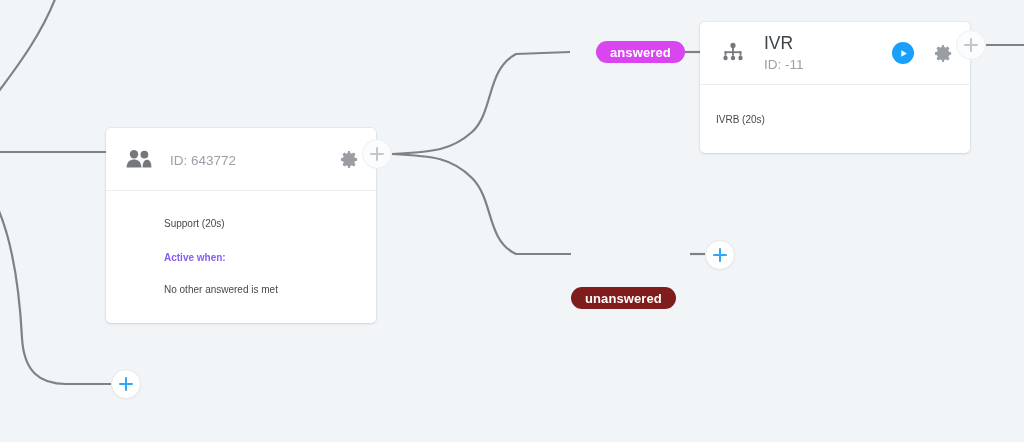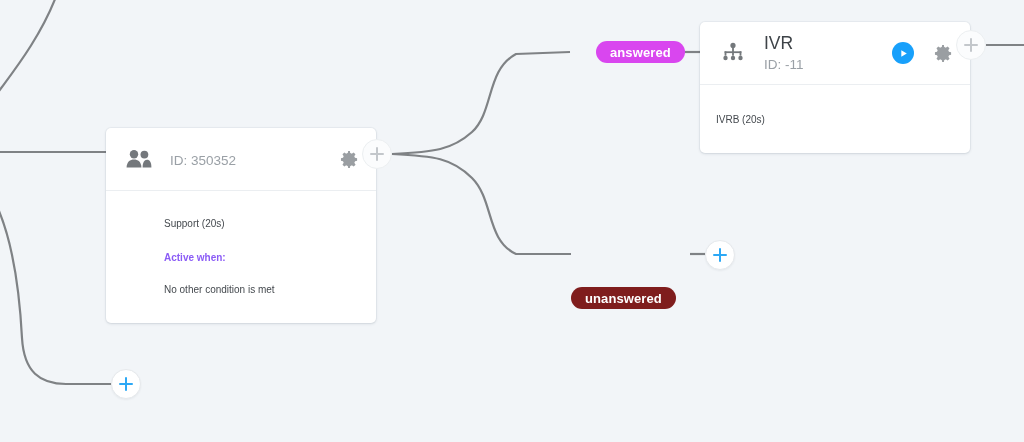--- a/index.html
+++ b/index.html
@@ -209,35 +209,35 @@
     <div class="node-head">
       <div class="node-icon">
         <svg width="26" height="20" viewBox="0 0 26 20" aria-hidden="true">
           <circle cx="8" cy="5.2" r="4.2" fill="#74787c"></circle>
           <circle cx="18.4" cy="5.6" r="3.9" fill="#74787c"></circle>
           <path d="M0.6 18.6 C0.6 12.6 4.2 10.4 8 10.4 C11.8 10.4 15.4 12.6 15.4 18.6 Z" fill="#74787c"></path>
           <path d="M16.6 18.6 C16.6 13.8 18.2 10.8 21 10.8 C23.8 10.8 25.4 13.2 25.4 18.6 Z" fill="#74787c"></path>
         </svg>
       </div>
       <div class="node-titles">
-        <div class="node-subtitle">ID: 350352</div>
+        <div class="node-subtitle">ID: 643772</div>
       </div>
       <div class="head-actions">
         <div class="gear-btn">
           <svg width="19" height="19" viewBox="0 0 20 20" aria-hidden="true">
             <path fill="#9a9ea2" d="M10 6.6a3.4 3.4 0 1 0 0 6.8 3.4 3.4 0 0 0 0-6.8zm0 5a1.6 1.6 0 1 1 0-3.2 1.6 1.6 0 0 1 0 3.2z"></path>
             <path fill="#9a9ea2" d="M18 11.4v-2.8l-2.3-.4a6 6 0 0 0-.7-1.7l1.3-1.9-2-2-1.9 1.3a6 6 0 0 0-1.7-.7L10.4 1H8.6l-.4 2.2a6 6 0 0 0-1.7.7L4.6 2.6l-2 2L3.9 6.5a6 6 0 0 0-.7 1.7L1 8.6v2.8l2.2.4a6 6 0 0 0 .7 1.7l-1.3 1.9 2 2 1.9-1.3c.5.3 1.1.6 1.7.7l.4 2.2h1.8l.4-2.2a6 6 0 0 0 1.7-.7l1.9 1.3 2-2-1.3-1.9c.3-.5.6-1.1.7-1.7z"></path>
           </svg>
         </div>
       </div>
     </div>
     <div class="node-body">
       <div class="node-row plain">Support (20s)</div>
       <div class="node-row strong">Active when:</div>
-      <div class="node-row plain">No other condition is met</div>
+      <div class="node-row plain">No other answered is met</div>
     </div>
   </div>
 
   <div class="node" id="node-ivr">
     <div class="node-head">
       <div class="node-icon">
         <svg width="24" height="22" viewBox="0 0 24 22" aria-hidden="true">
           <circle cx="12" cy="3.4" r="2.6" fill="#74787c"></circle>
           <rect x="11.1" y="5.6" width="1.8" height="4.2" fill="#74787c"></rect>
           <rect x="3.6" y="9.3" width="16.8" height="1.8" fill="#74787c"></rect>

